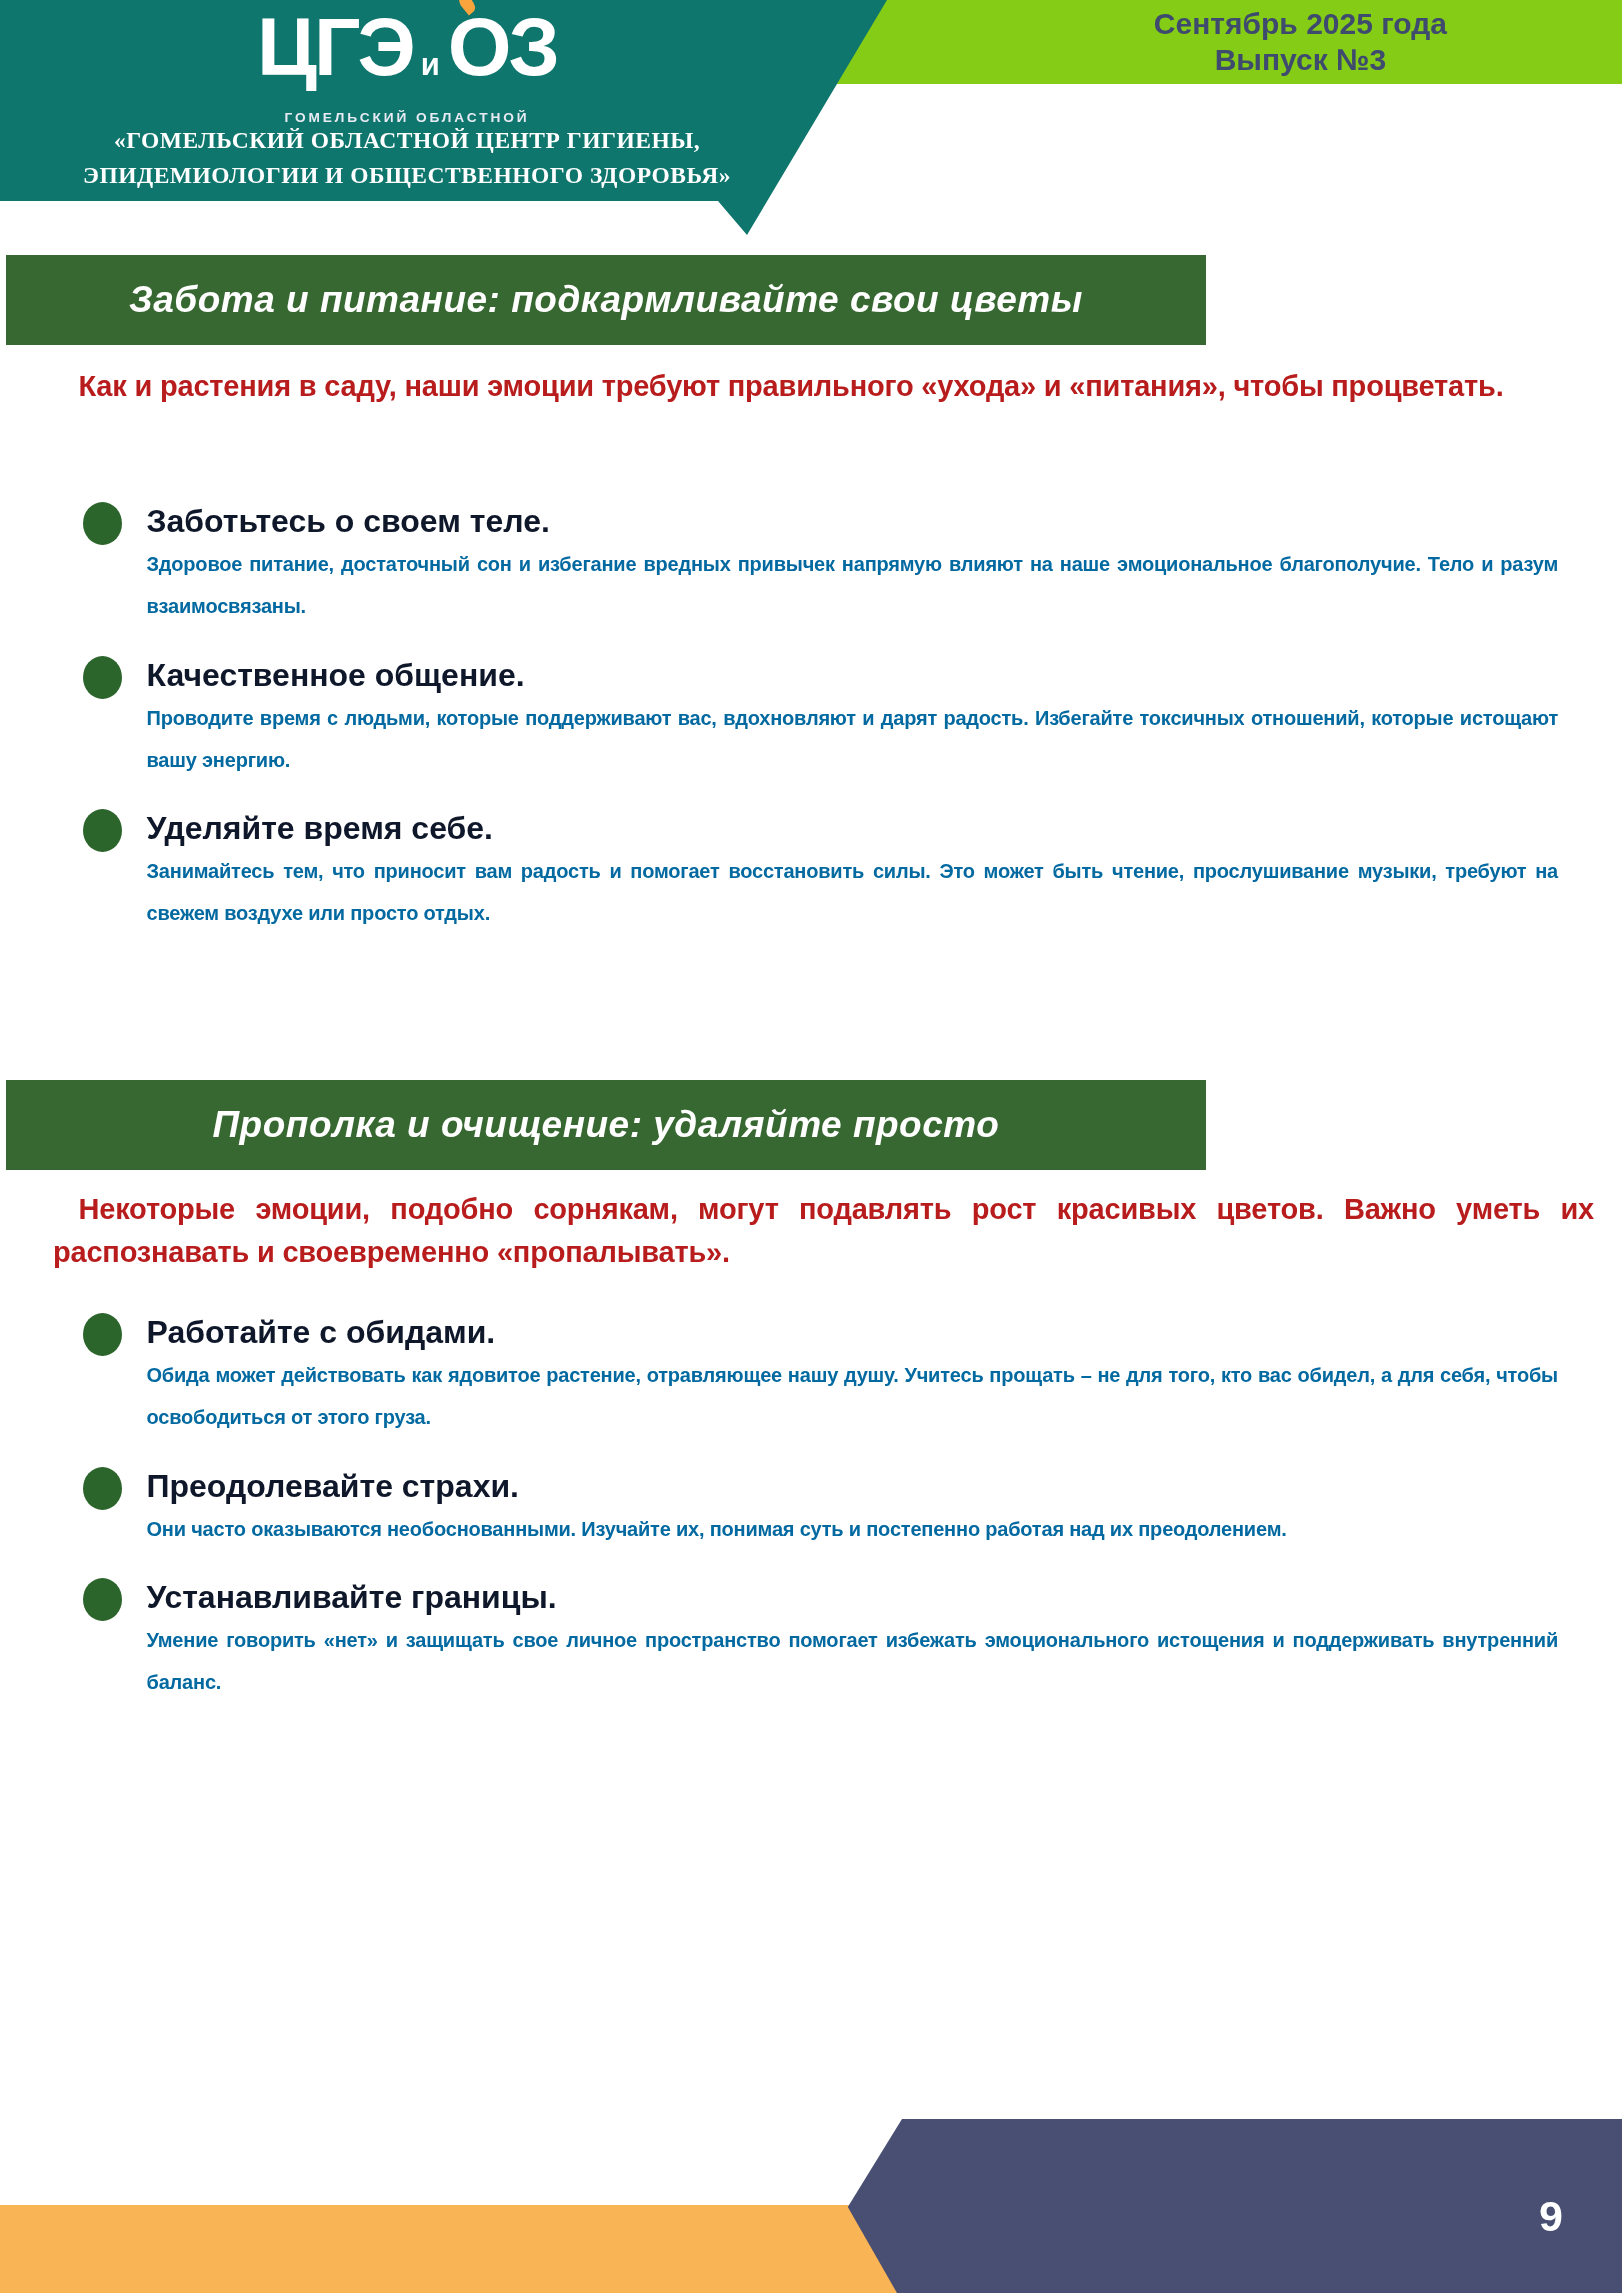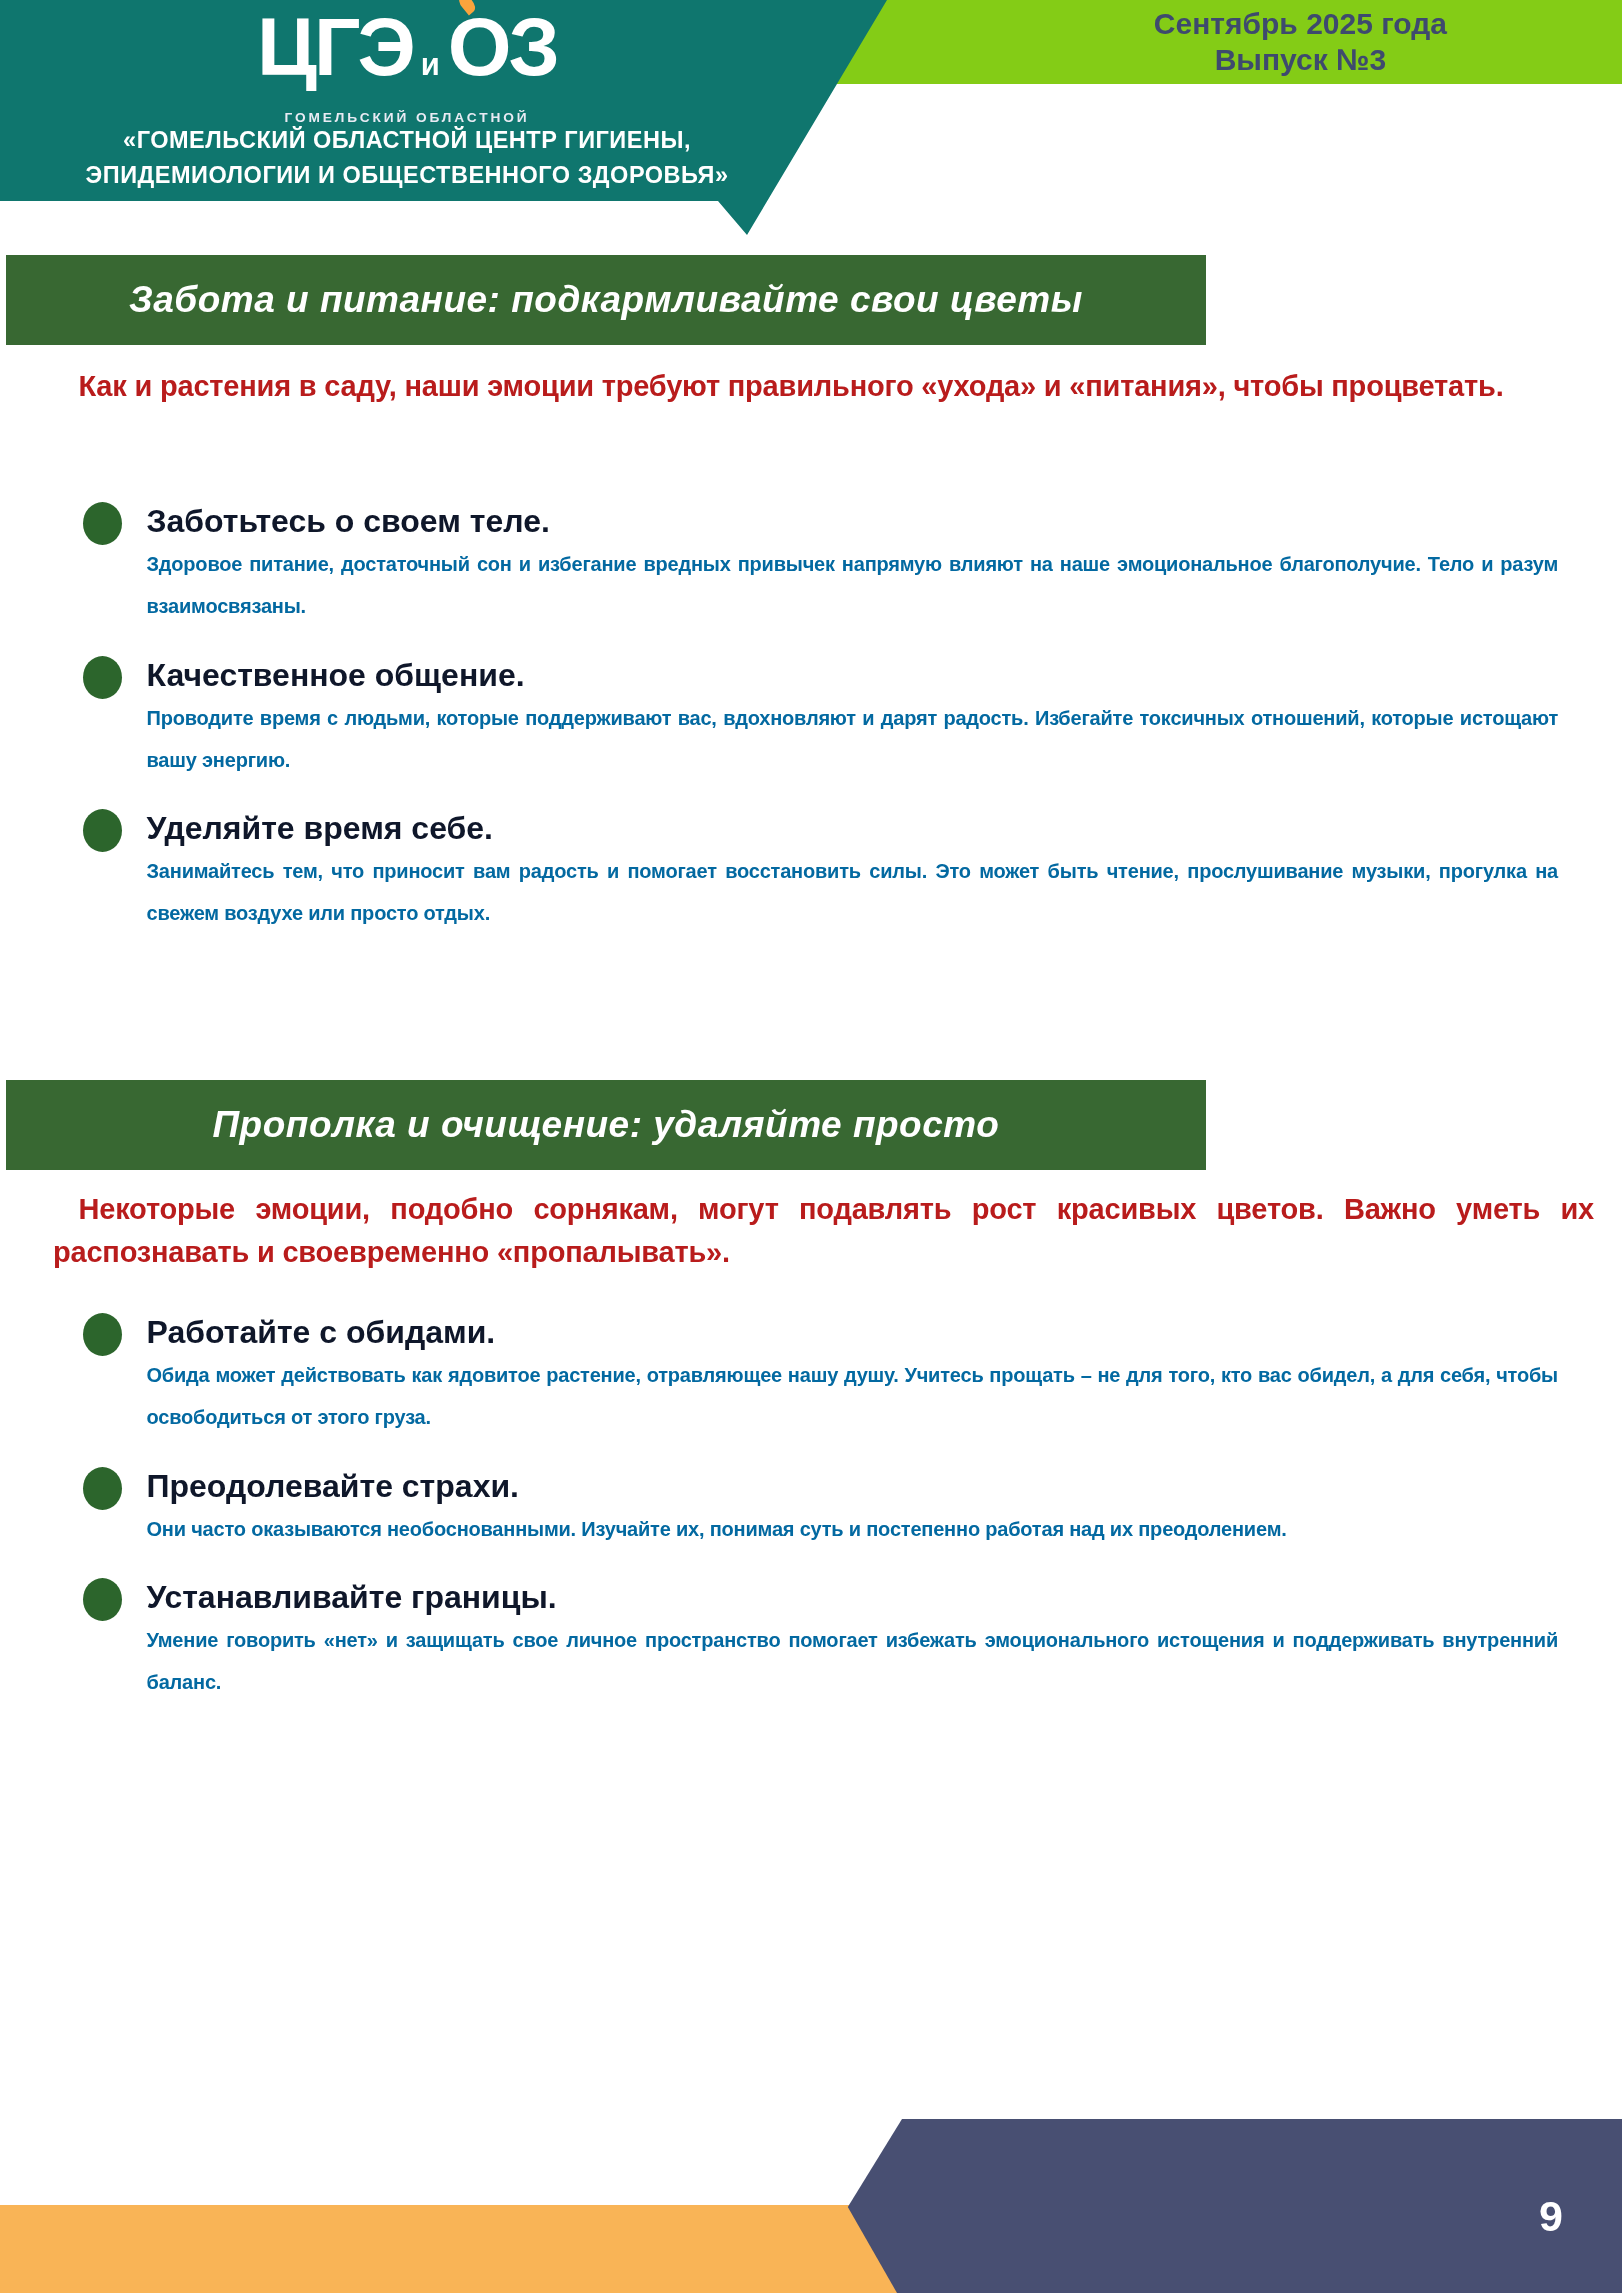--- a/index.html
+++ b/index.html
@@ -15,21 +15,21 @@
   .header-banner{position:absolute;left:0;top:0;width:887px;height:235px;background:#0f766e;
                  clip-path:polygon(0 0,887px 0,747px 235px,718px 201px,0 201px);}
   .logo{position:absolute;top:3.9px;left:0;width:814px;text-align:center;color:#ffffff;font-weight:bold;}
   .logo-line{font-size:82px;line-height:86px;letter-spacing:-2.9px;white-space:nowrap;}
   .logo-i{font-size:31px;letter-spacing:0;margin:0 7.8px;}
   .logo-oz{position:relative;display:inline-block;}
   .flame{position:absolute;top:-9.8px;left:13.7px;width:11.8px;height:19.6px;background:#F9A43C;
          border-radius:50% 50% 50% 0;transform:rotate(-40deg);}
   .logo-caption{font-size:13.7px;letter-spacing:2.9px;color:#E9EBF4;margin-top:2px;font-weight:bold;}
   .org-lines{position:absolute;top:123px;left:0;width:814px;text-align:center;color:#ffffff;
-             font-size:23.5px;line-height:35px;font-weight:bold;letter-spacing:0.5px;}
+             font-size:23.5px;line-height:35px;font-weight:bold;letter-spacing:0.5px;font-family:Liberation Serif, serif;}
 
   
   .section-bar{position:absolute;left:5.9px;width:1200px;height:90px;background:#386832;color:#ffffff;
                display:flex;align-items:center;justify-content:center;
                font-style:italic;font-weight:bold;font-size:37px;letter-spacing:0.5px;}
   #bar1{top:255px;}
   #bar2{top:1080px;}
 
   
   .intro{position:absolute;left:53px;width:1541px;font-size:29px;font-weight:bold;color:#b91c1c;
@@ -95,21 +95,21 @@
       <div class="dot"></div>
       <div class="itext">
         <div class="iheading">Качественное общение.</div>
         <div class="ibody">Проводите время с людьми, которые поддерживают вас, вдохновляют и дарят радость. Избегайте токсичных отношений, которые истощают вашу энергию.</div>
       </div>
     </div>
     <div class="item">
       <div class="dot"></div>
       <div class="itext">
         <div class="iheading">Уделяйте время себе.</div>
-        <div class="ibody">Занимайтесь тем, что приносит вам радость и помогает восстановить силы. Это может быть чтение, прослушивание музыки, прогулка на свежем воздухе или просто отдых.</div>
+        <div class="ibody">Занимайтесь тем, что приносит вам радость и помогает восстановить силы. Это может быть чтение, прослушивание музыки, требуют на свежем воздухе или просто отдых.</div>
       </div>
     </div>
   </div>
 
   <div class="section-bar" id="bar2">Прополка и очищение: удаляйте просто</div>
 
   <div class="intro" id="intro2">Некоторые эмоции, подобно сорнякам, могут подавлять рост красивых цветов. Важно уметь их распознавать и своевременно «пропалывать».</div>
 
   <div class="list" id="list2">
     <div class="item">

